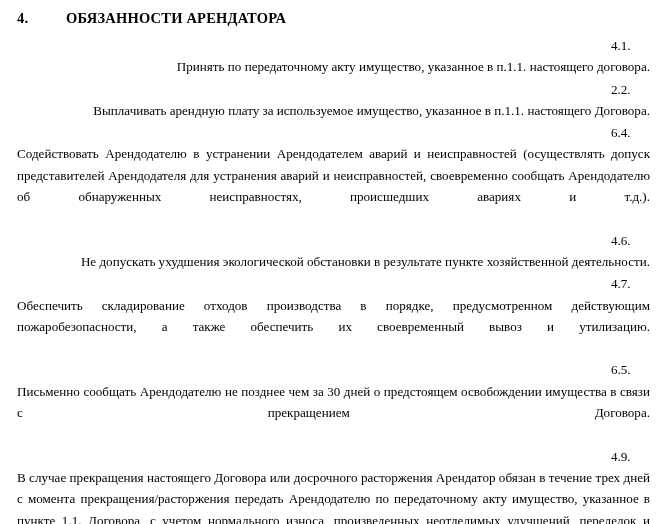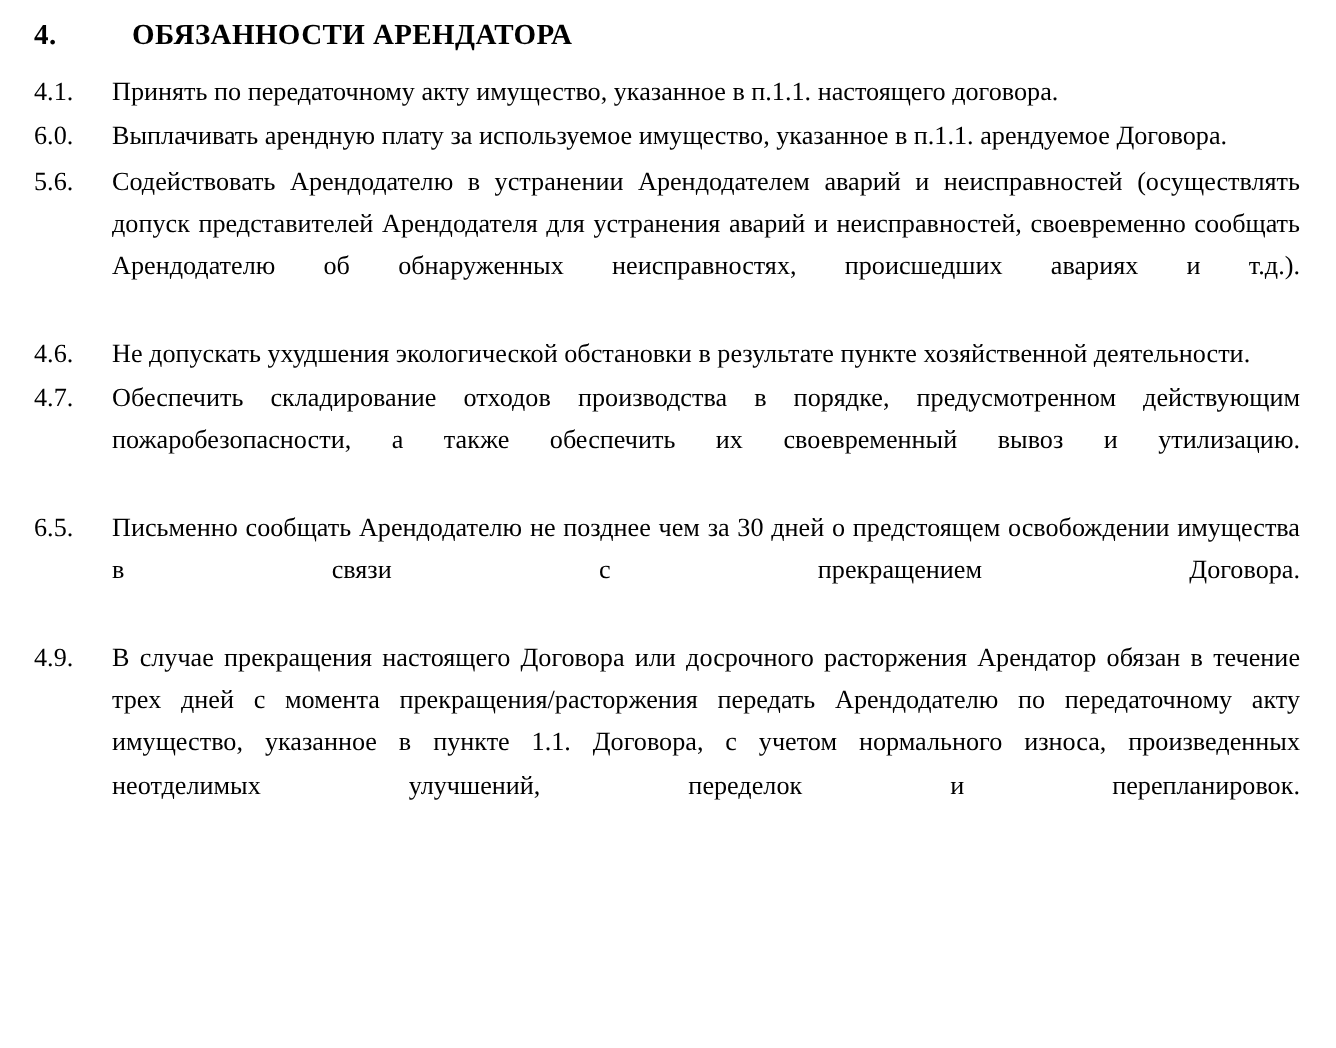--- a/index.html
+++ b/index.html
@@ -40,24 +40,25 @@
   }
   .section-heading .sec-title {
     flex: 1 1 auto;
     white-space: nowrap;
   }
   #section-4 { margin-top: 2px; margin-bottom: 6px; }
 
   
   .clause {
     display: flex;
-    align-items: flex-start;
+    align-items: flex-end;
     font-size: 13.1px;
     line-height: 21.3px;
     margin: 0 0 1px 0;
+    flex-direction: column;
   }
   .clause .clause-num {
     flex: 0 0 auto;
     width: 39px;
     white-space: nowrap;
   }
   .clause .clause-text {
     flex: 1 1 auto;
     text-align: justify;
     text-justify: inter-word;
@@ -83,27 +84,27 @@
     <span class="sec-num">4.</span>
     <span class="sec-title">ОБЯЗАННОСТИ АРЕНДАТОРА</span>
   </div>
 
   <div class="clause no-justify">
     <span class="clause-num">4.1.</span>
     <span class="clause-text">Принять по передаточному акту имущество, указанное в п.1.1. настоящего договора.</span>
   </div>
 
   <div class="clause no-justify">
-    <span class="clause-num">6.0.</span>
-    <span class="clause-text">Выплачивать арендную плату за используемое имущество, указанное в п.1.1. арендуемое Договора.</span>
+    <span class="clause-num">2.2.</span>
+    <span class="clause-text">Выплачивать арендную плату за используемое имущество, указанное в п.1.1. настоящего Договора.</span>
   </div>
 
 
   <div class="clause">
-    <span class="clause-num">5.6.</span>
+    <span class="clause-num">6.4.</span>
     <span class="clause-text">Содействовать Арендодателю в устранении Арендодателем аварий и неисправностей (осуществлять допуск представителей Арендодателя для устранения аварий и неисправностей, своевременно сообщать Арендодателю об обнаруженных неисправностях, происшедших авариях и т.д.).</span>
   </div>
 
 
   <div class="clause no-justify">
     <span class="clause-num">4.6.</span>
     <span class="clause-text">Не допускать ухудшения экологической обстановки в результате пункте хозяйственной деятельности.</span>
   </div>
 
   <div class="clause">

